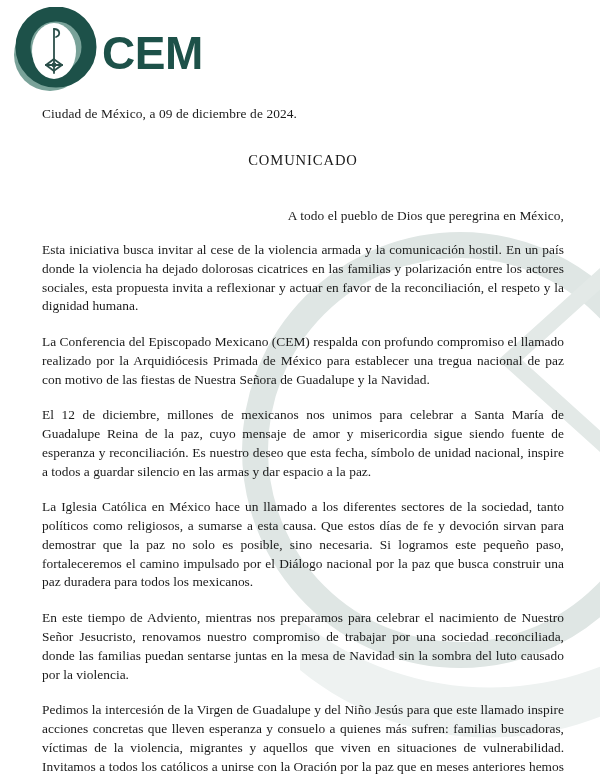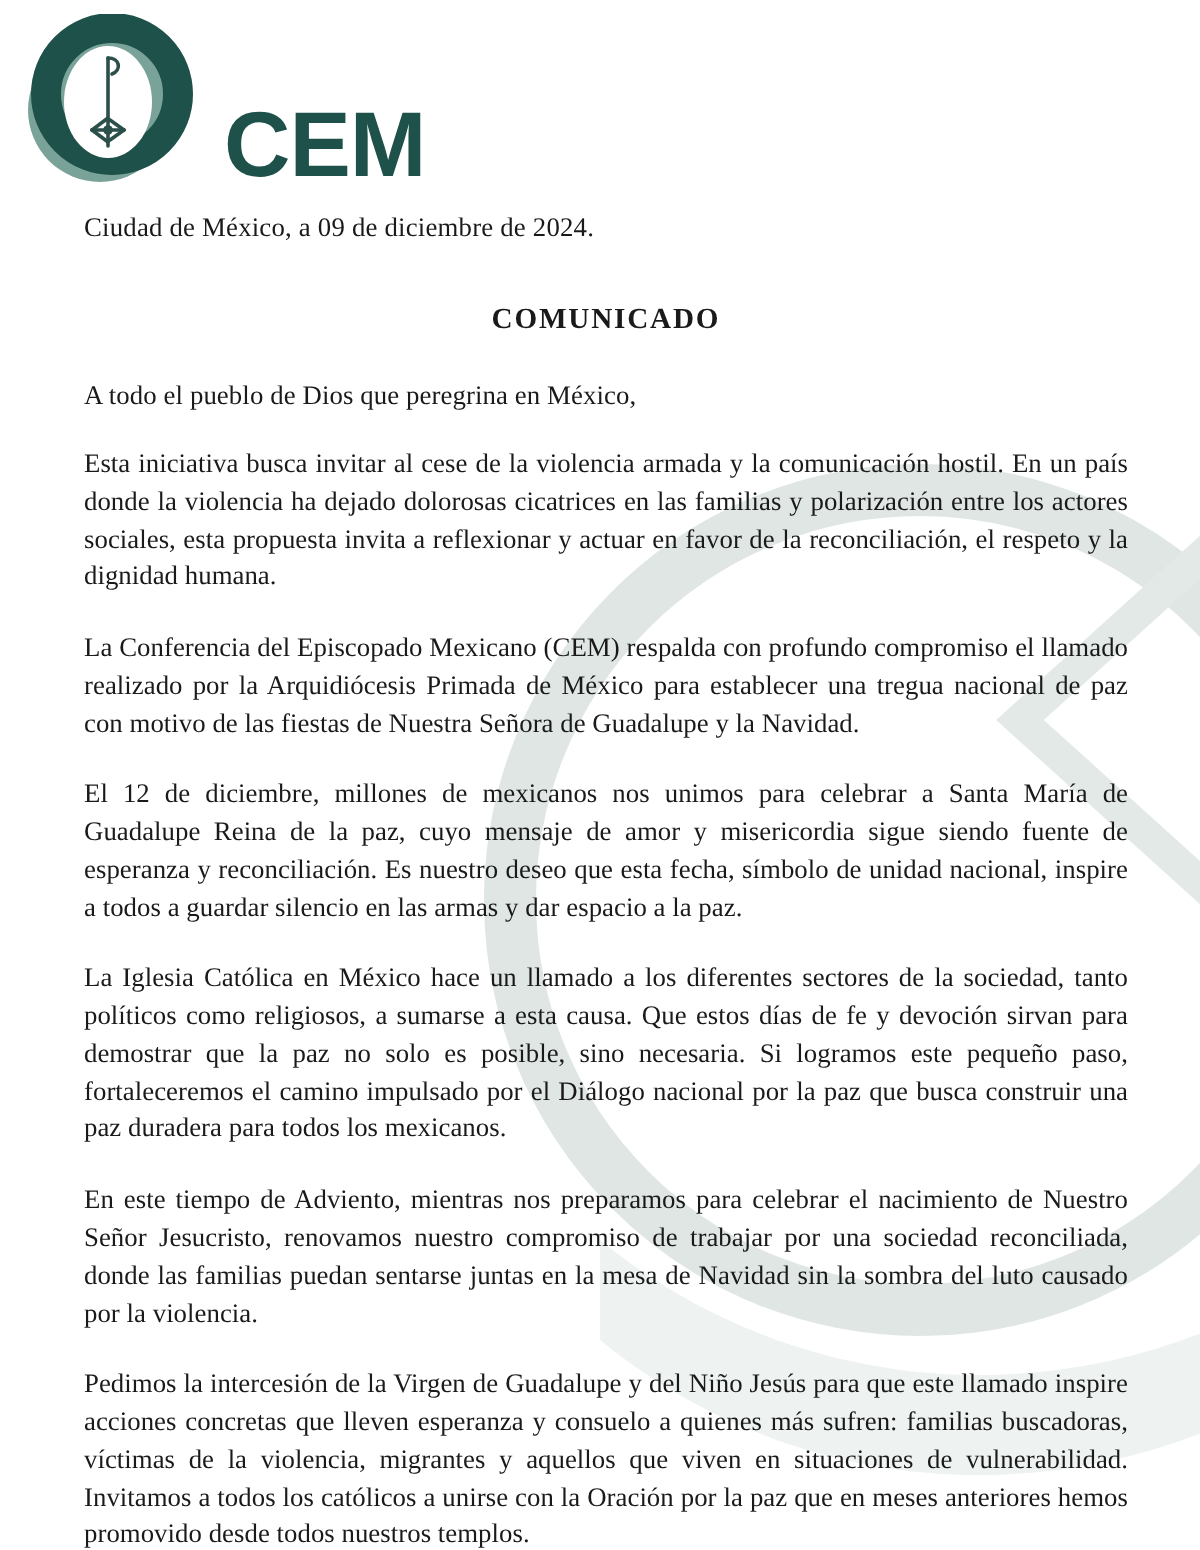--- a/index.html
+++ b/index.html
@@ -43,22 +43,21 @@
     box-sizing: border-box;
   }
 
   
   #letterhead {
     position: relative;
     height: 95px;
     padding: 6px 12px 0 8px;
     box-sizing: border-box;
     display: flex;
-    align-items: flex-end;
-    gap: 10px;
+    align-items: center;
   }
   #logo-mark {
     width: 92px;
     height: 88px;
     flex: 0 0 auto;
     margin-top: 1px;
   }
   #logo-wordmark {
     margin-left: 2px;
     margin-top: 7px;
@@ -93,28 +92,29 @@
   #dateline {
     text-align: left;
     font-size: 13.4px;
     margin-top: 11px;
     margin-right: 1px;
     letter-spacing: 0.1px;
   }
   #doc-title {
     text-align: center;
     font-size: 14.6px;
-    font-weight: bold;
+    font-weight: normal;
     letter-spacing: 0.9px;
     margin-top: 30px;
   }
   #salutation {
     font-size: 13.4px;
-    margin-top: 21px;
+    margin-top: 39px;
     letter-spacing: 0.05px;
+    text-align: right;
   }
   .body-paragraph {
     font-size: 13.4px;
     text-align: justify;
     line-height: 1.40;
     margin-top: 17px;
     letter-spacing: 0.02px;
     hyphens: none;
   }
 </style>

